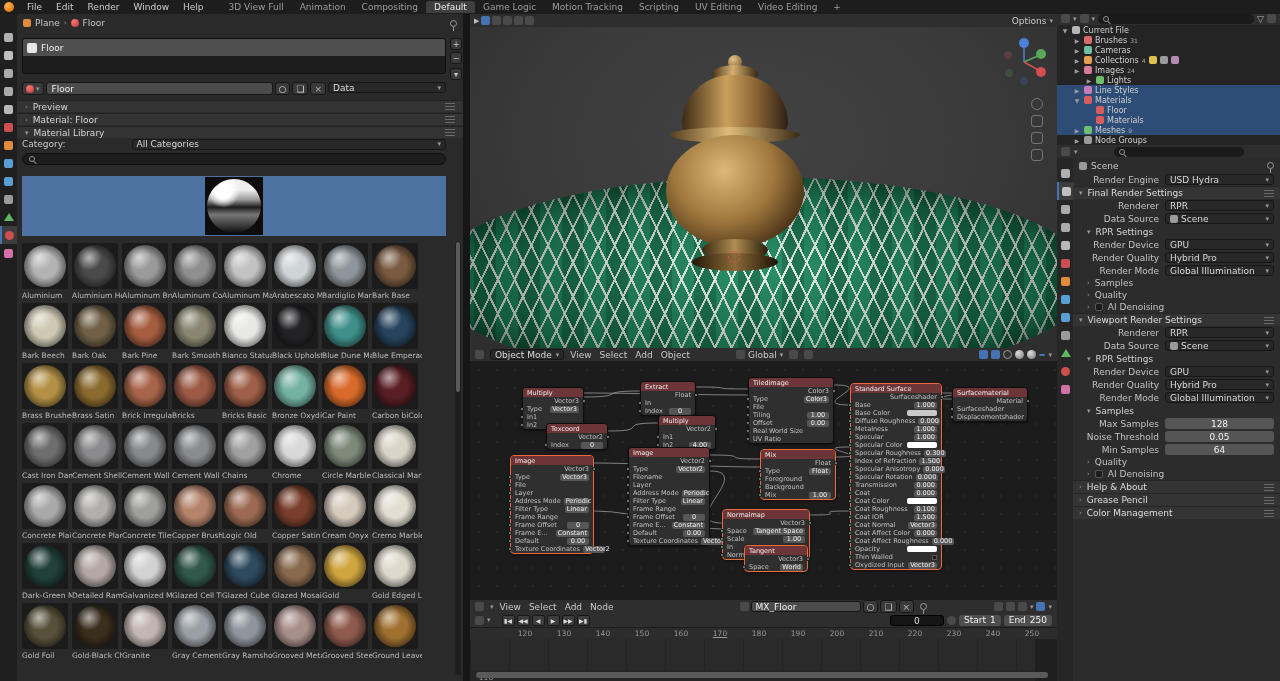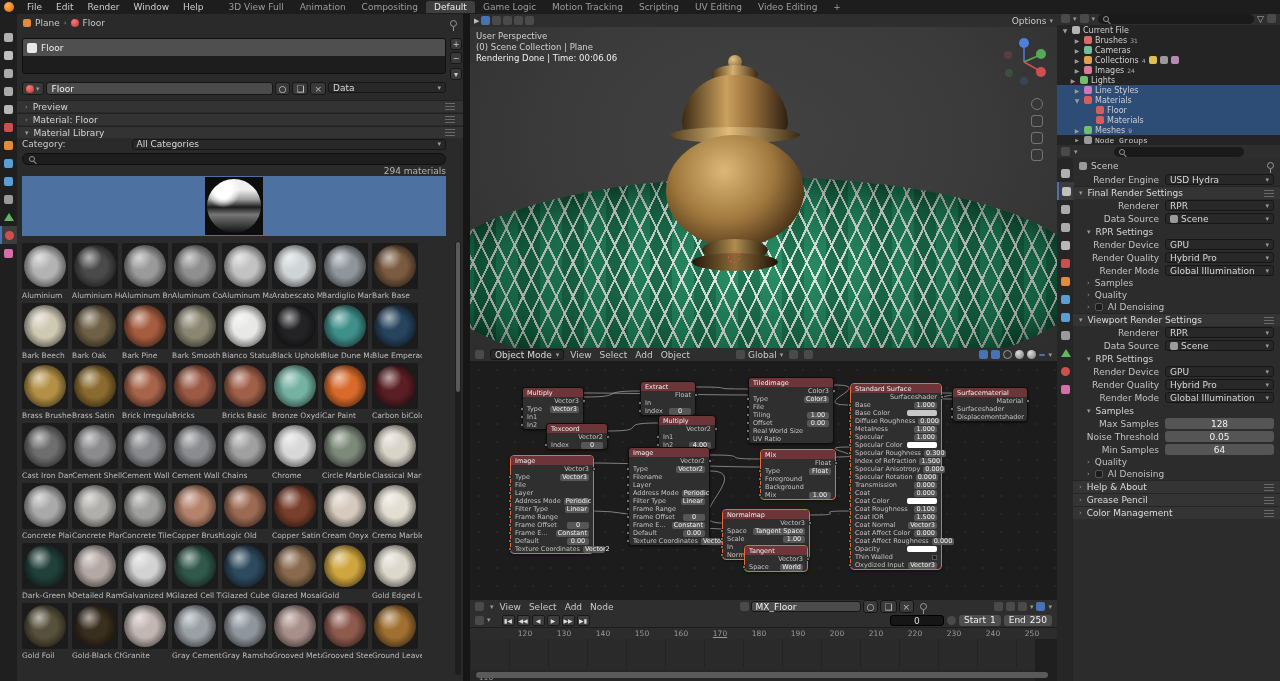--- a/index.html
+++ b/index.html
@@ -273,21 +273,20 @@
     <div id="cat-dd" class="dd">
       <span>All Categories</span>
         <span class="chev">▾</span>
     </div>
   </div>
 
   <div id="search-row" class="abs">
     <span class="mag"></span>
   </div>
 
-  <div id="count-row" class="abs">294 materials</div>
 
   <div id="preview-strip" class="abs">
     <div id="preview-cell">
       <div id="preview-ball"></div>
     </div>
   </div>
 
   <div id="mat-grid" class="abs">
       <div class="mat-cell">
         <div class="mat-thumb">
@@ -648,25 +647,20 @@
 
   <div class="obj" style="left:258px;top:28px;width:14px;height:14px;border-radius:50%;background:radial-gradient(circle at 35% 30%,#e3c488,#6a4a22)"></div>
   <div class="obj" style="left:242px;top:38px;width:46px;height:18px;border-radius:50%;background:linear-gradient(90deg,#4a3318,#d4b070 45%,#3a2812)"></div>
   <div class="obj" style="left:212px;top:48px;width:106px;height:58px;border-radius:53px 53px 10px 10px;background:linear-gradient(90deg,#3d2b15,#caa05c 42%,#8a6434 70%,#2e2014)"></div>
   <div class="obj" style="left:200px;top:100px;width:130px;height:16px;border-radius:50%;background:linear-gradient(90deg,#55401f,#e0bc7a 45%,#3a2a14)"></div>
   <div class="obj" style="left:196px;top:108px;width:138px;height:112px;border-radius:50%;background:radial-gradient(circle at 42% 32%,#dcb878,#a0783e 45%,#5a3f1e 72%,#241708 95%)"></div>
   <div class="obj" style="left:232px;top:212px;width:66px;height:22px;border-radius:50%;background:linear-gradient(90deg,#3a2a14,#b08d50 50%,#2a1d0c)"></div>
   <div class="obj" style="left:222px;top:226px;width:86px;height:18px;border-radius:50%;background:linear-gradient(90deg,#241708,#8a6a38 50%,#1d1206)"></div>
   <div class="obj" style="left:258px;top:224px;width:12px;height:12px;border:1px dashed #e05050;border-radius:50%"></div>
 
-  <div id="vp-overlay" class="abs">
-    <div>User Perspective</div>
-    <div>(0) Scene Collection | Plane</div>
-    <div style="color:#f0f0f0">Rendering Done | Time: 00:06.06</div>
-  </div>
 
   <svg id="vp-gizmo" class="abs" width="54" height="54">
     <line x1="27" y1="27" x2="27" y2="10" stroke="#4f7fd9" stroke-width="1.5"></line>
     <line x1="27" y1="27" x2="43" y2="20" stroke="#58a858" stroke-width="1.5"></line>
     <line x1="27" y1="27" x2="43" y2="36" stroke="#d24f4f" stroke-width="1.5"></line>
     <circle cx="27" cy="8" r="5" fill="#4f7fd9"></circle>
     <circle cx="44" cy="19" r="5" fill="#58a858"></circle>
     <circle cx="44" cy="37" r="5" fill="#d24f4f"></circle>
     <circle cx="11" cy="20" r="4" fill="#6a4040" opacity="0.7"></circle>
     <circle cx="12" cy="38" r="4" fill="#3f5a3f" opacity="0.7"></circle>
@@ -1254,21 +1248,21 @@
           <span class="ol-ic" style="background: rgb(224, 192, 79);"></span>
           <span class="ol-ic" style="background: rgb(154, 154, 154);"></span>
           <span class="ol-ic" style="background: rgb(181, 138, 181);"></span>
         </div>
         <div class="ol-row" style="padding-left: 16px;">
           <span class="ol-arrow">▶</span>
           <span class="ol-ic" style="background: rgb(216, 122, 154);"></span>
           <span>Images</span>
           <span class="badge">24</span>
         </div>
-        <div class="ol-row" style="padding-left: 12px;">
+        <div class="ol-row" style="padding-left: 28px;">
           <span class="ol-arrow">▶</span>
           <span class="ol-ic" style="background: rgb(111, 191, 111);"></span>
           <span>Lights</span>
         </div>
         <div class="ol-row hl" style="padding-left: 16px;">
           <span class="ol-arrow">▶</span>
           <span class="ol-ic" style="background: rgb(201, 122, 184);"></span>
           <span>Line Styles</span>
         </div>
         <div class="ol-row hl" style="padding-left: 16px;">
@@ -1285,21 +1279,21 @@
           <span class="ol-arrow"></span>
           <span class="ol-ic" style="background: rgb(216, 92, 92);"></span>
           <span>Materials</span>
         </div>
         <div class="ol-row hl" style="padding-left: 16px;">
           <span class="ol-arrow">▶</span>
           <span class="ol-ic" style="background: rgb(111, 191, 111);"></span>
           <span>Meshes</span>
           <span class="badge">9</span>
         </div>
-        <div class="ol-row" style="padding-left: 16px; font-family: Liberation Mono, monospace;">
+        <div class="ol-row" style="padding-left: 16px;">
           <span class="ol-arrow">▶</span>
           <span class="ol-ic" style="background: rgb(154, 154, 154);"></span>
           <span>Node Groups</span>
         </div>
       </div>
   </div>
 
   <div id="props">
     <div id="pr-head">
       <span class="mini-ic"></span>

